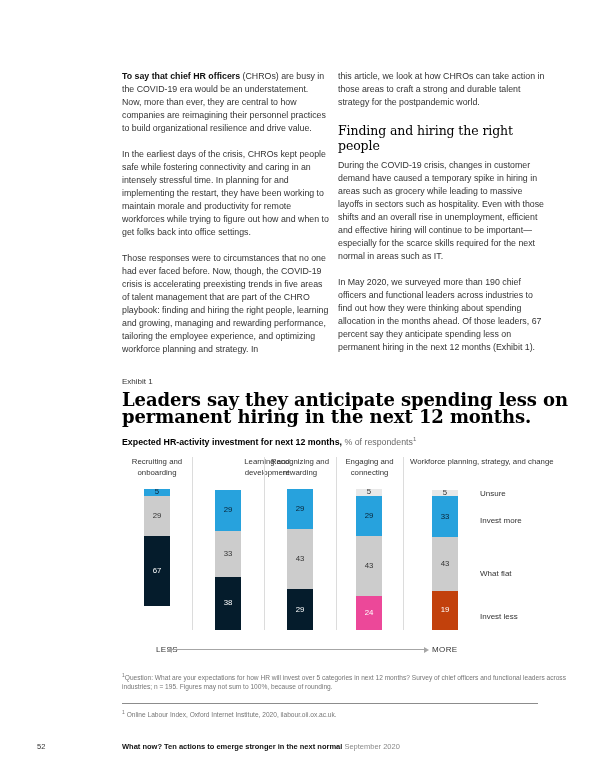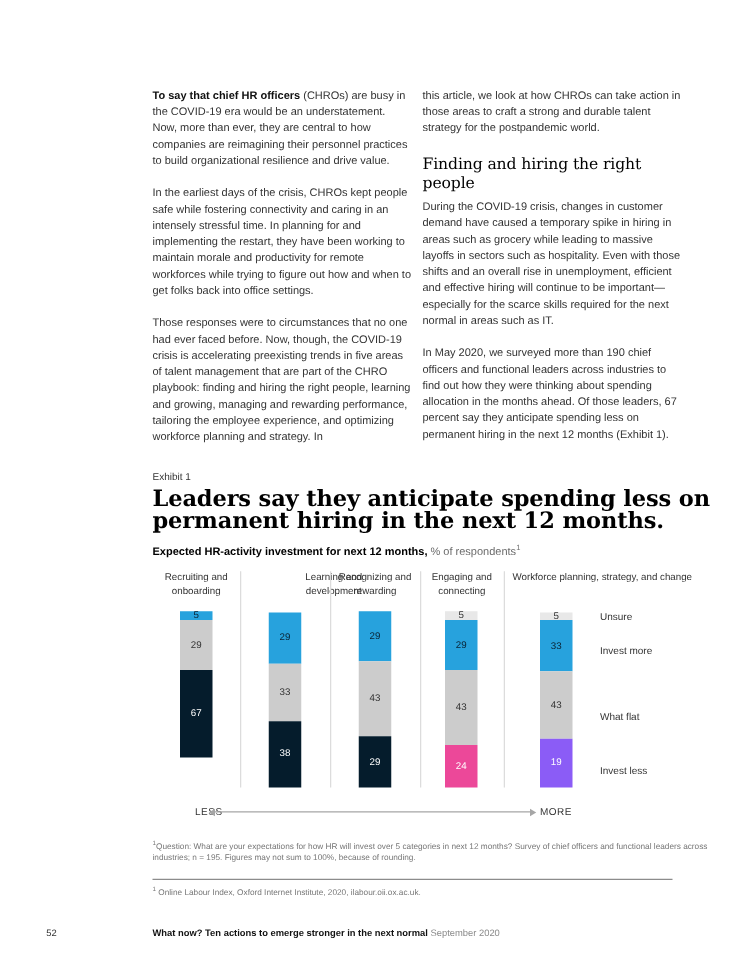--- a/index.html
+++ b/index.html
@@ -144,21 +144,21 @@
       <div class="bar" style="left: 310px; width: 26px; top: 35px; height: 140px;">
         <div class="seg" style="height: 7px; background: rgb(232, 232, 232);">
           <span class="seg-label" style="color: rgb(51, 51, 51);">5</span>
         </div>
         <div class="seg" style="height: 46.2px; background: rgb(39, 162, 221);">
           <span class="seg-label" style="color: rgb(10, 35, 52);">33</span>
         </div>
         <div class="seg" style="height: 60.2px; background: rgb(204, 204, 204);">
           <span class="seg-label" style="color: rgb(51, 51, 51);">43</span>
         </div>
-        <div class="seg" style="height: 44px; background: #8b5cf6;">
+        <div class="seg" style="height: 44px; background: #c2410c;">
           <span class="seg-label" style="color: rgb(255, 255, 255);">19</span>
         </div>
       </div>
       <div class="legend-label" style="left: 358px; top: 34px;">Unsure</div>
       <div class="legend-label" style="left: 358px; top: 60.6px;">Invest more</div>
       <div class="legend-label" style="left: 358px; top: 113.8px;">What flat</div>
       <div class="legend-label" style="left: 358px; top: 157.2px;">Invest less</div>
       <div class="axis-label" style="left: 12px; top: 190px; margin-left: 22px;">LESS</div>
       <div class="axis-arrow" style="left: 50px; width: 252px; top: 194px;"></div>
       <div class="axis-label" style="left: 310px; top: 190px;">MORE</div>

